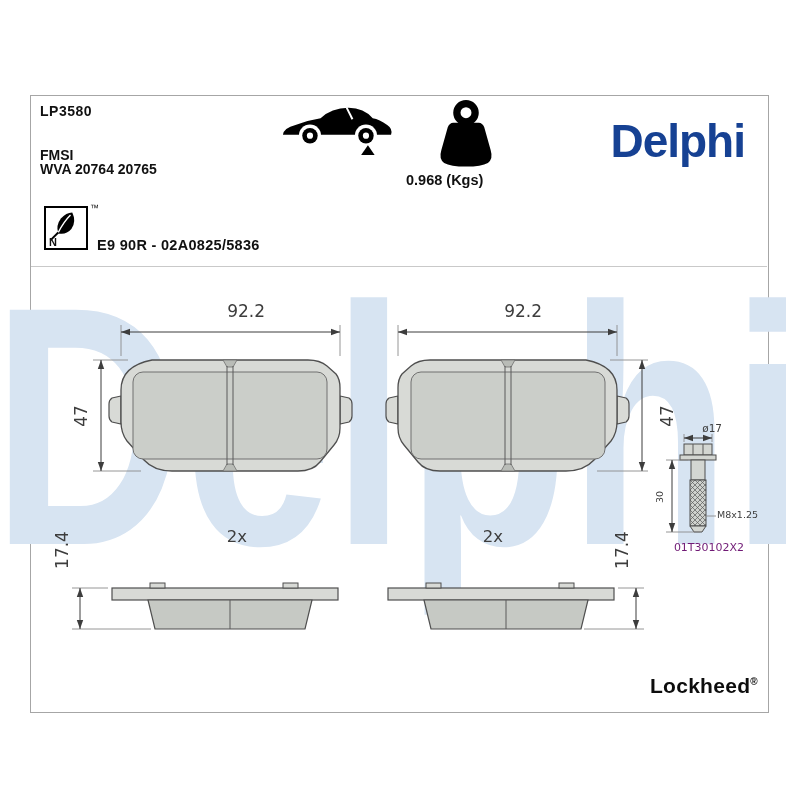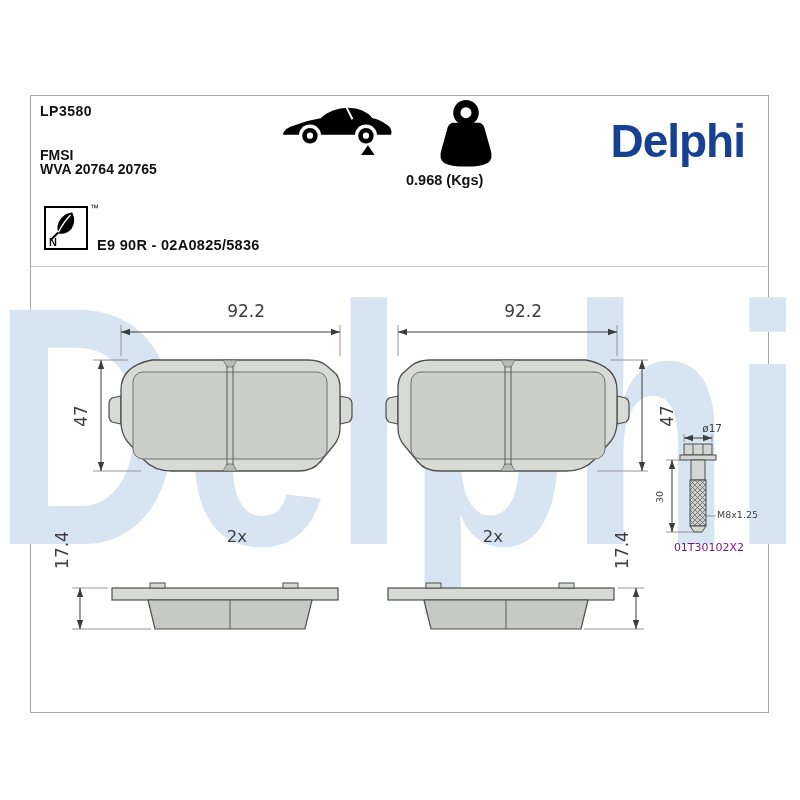--- a/index.html
+++ b/index.html
@@ -203,14 +203,17 @@
   <div class="dim-label t-dim ctr rot" style="left:44px;">17.4</div>
   <div class="dim-label t-dim ctr rot" style="left:604px;">17.4</div>
   <div class="dim-label qty" style="left:203px;">2x</div>
   <div class="dim-label qty" style="left:459px;">2x</div>
 
   <div class="dim-label b-dia">ø17</div>
   <div class="dim-label b-len ctr rot">30</div>
   <div class="dim-label b-thread">M8x1.25</div>
   <div class="dim-label b-code">01T30102X2</div>
 
+  <div class="abs lockheed">
+    <span>Lockheed</span><sup>®</sup>
+  </div>
 
 </div>
 
 </body></html>

